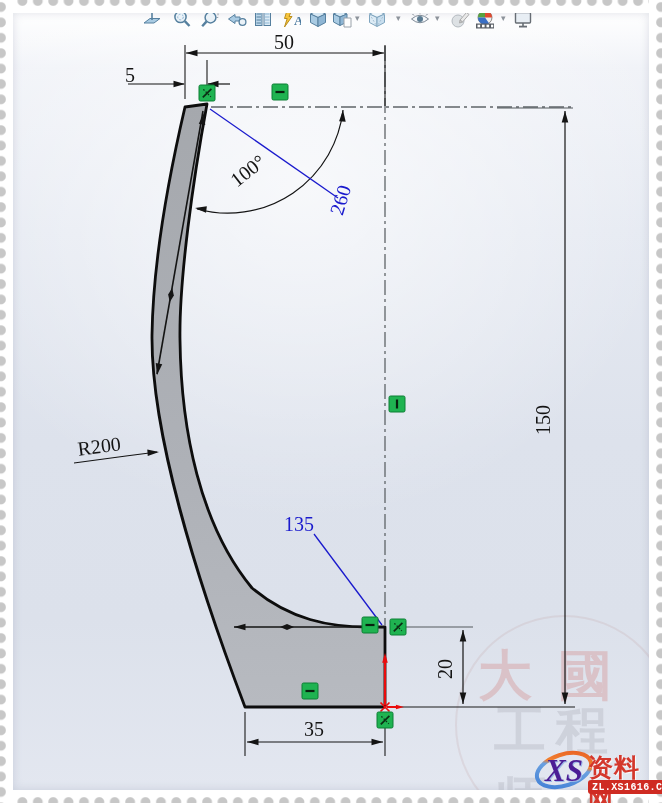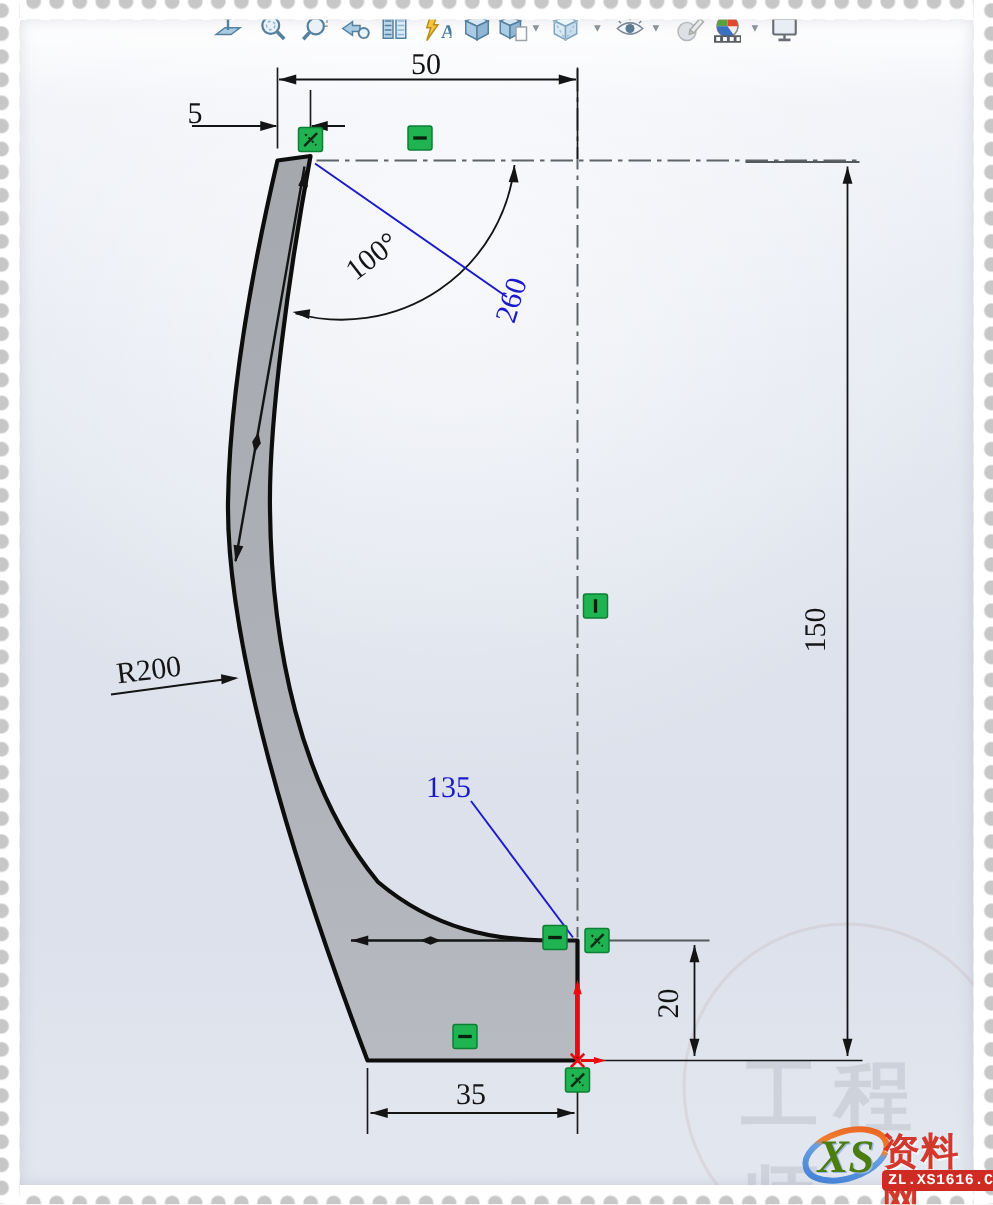--- a/index.html
+++ b/index.html
@@ -37,36 +37,37 @@
   
   .wm{position:absolute;z-index:5;font-family:"Liberation Serif",serif;font-weight:bold;pointer-events:none;}
   .wm.row1{left:478px;top:640px;font-size:54px;letter-spacing:26px;color:rgba(210,120,115,.30);}
   .wm.row2{left:494px;top:696px;font-size:52px;letter-spacing:10px;color:rgba(175,180,190,.38);}
   .wmcircle{position:absolute;z-index:4;left:455px;top:615px;width:215px;height:215px;border-radius:50%;
             border:2px solid rgba(190,150,150,.18);pointer-events:none;}
   
   .logo{position:absolute;right:1px;bottom:2px;width:128px;height:58px;z-index:50;}
   .logo .sw{position:absolute;left:0;top:4px;width:62px;height:46px;}
   .logo .xs{position:absolute;left:12px;top:10px;font-family:"Liberation Serif",serif;
-            font-style:italic;font-weight:bold;font-size:31px;color:#4d7c0f;
+            font-style:italic;font-weight:bold;font-size:31px;color:#4c1d95;
             text-shadow:1px 1px 0 #9db9e8;}
   .logo .nm{position:absolute;left:55px;top:8px;font-size:25px;font-weight:900;color:#d4372c;
             font-family:"Liberation Sans",sans-serif;letter-spacing:1px;
             text-shadow:1px 1px 0 rgba(255,255,255,.8);}
   .logo .url{position:absolute;left:55px;top:37px;background:#cf2b22;color:#fff;
              font-family:"Liberation Mono",monospace;font-size:10px;font-weight:bold;
              padding:2px 4px 1px 4px;border-radius:3px;letter-spacing:.4px;}
 </style>
 </head>
 <body>
 
 <div class="stage">
   <div class="viewport"></div>
 
   <div class="wmcircle"></div>
+  <div class="wm row1">大國</div>
   <div class="wm row2">工程师</div>
 
   <svg class="sketch" width="662" height="803" viewBox="0 0 662 803">
     <defs>
       <path id="arr" d="M0,0 L-11.5,-3.3 L-11.5,3.3 Z"></path>
       <path id="dia" d="M-7,0 L0,2.9 L7,0 L0,-2.9 Z"></path>
       <linearGradient id="gfill" x1="0" y1="0" x2="0" y2="1">
         <stop offset="0" stop-color="#a5a8ad"></stop>
           <stop offset=".6" stop-color="#aeb1b7"></stop>
         <stop offset="1" stop-color="#b7bac0"></stop>

